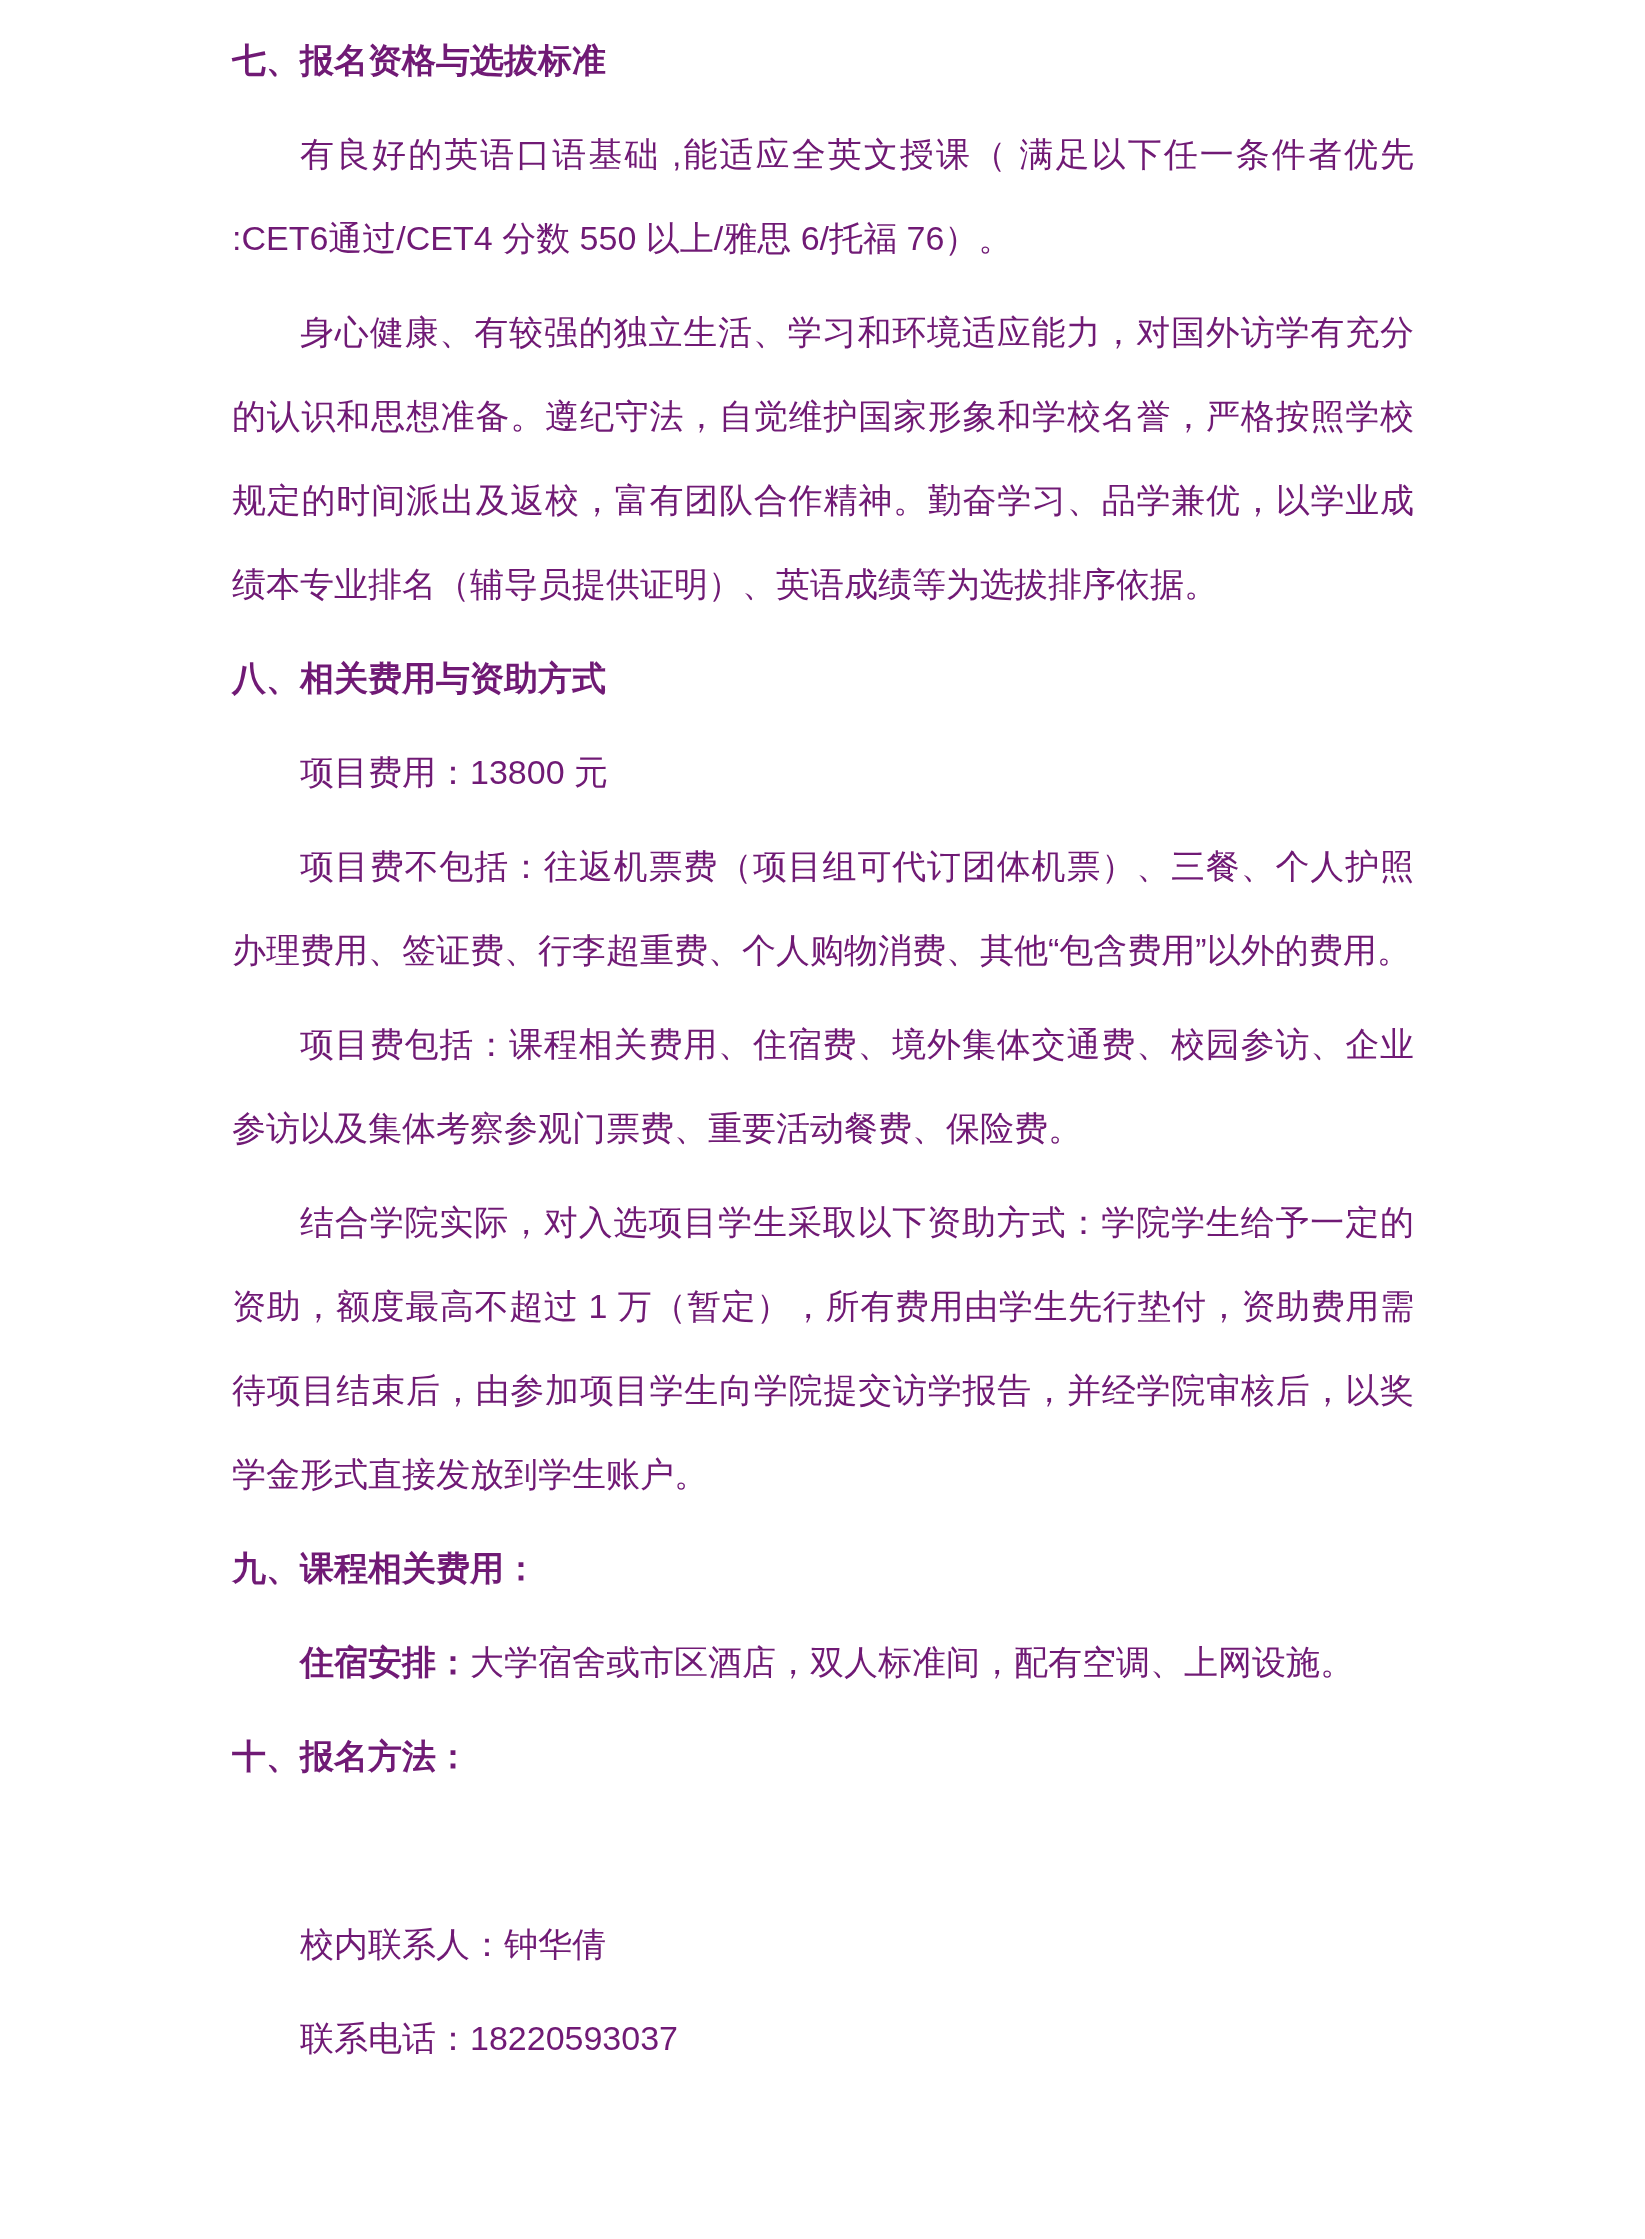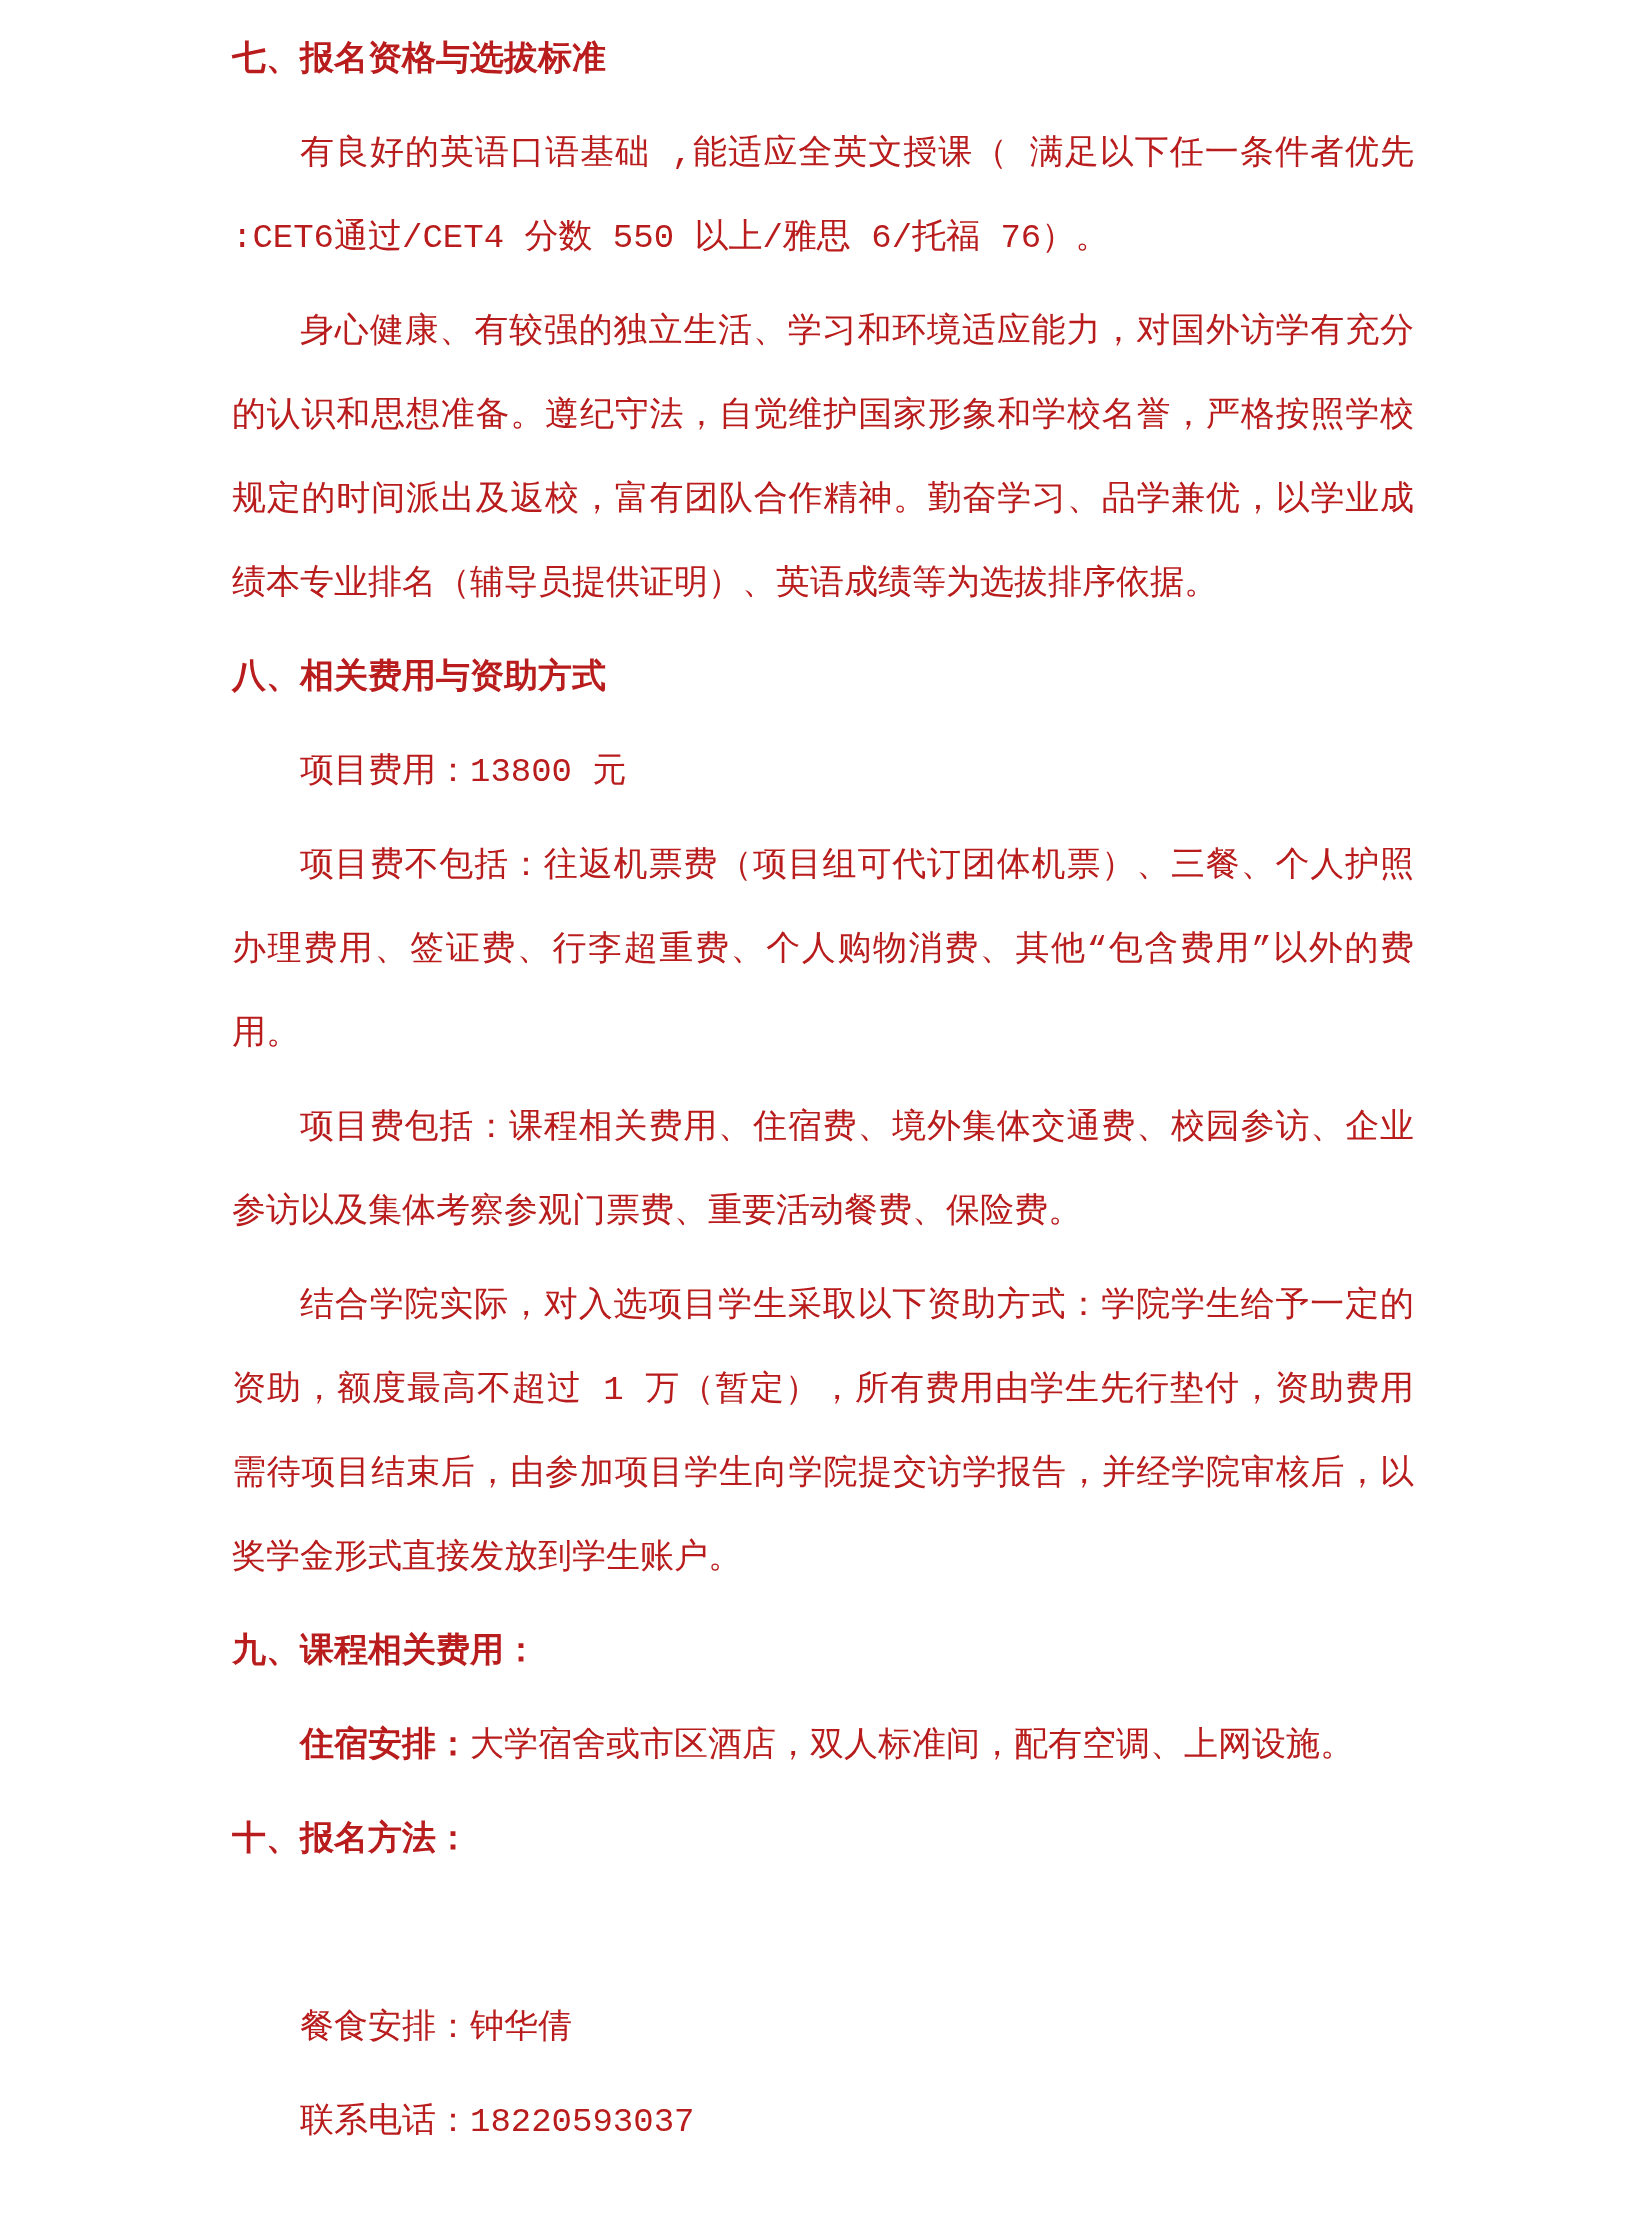--- a/index.html
+++ b/index.html
@@ -8,24 +8,24 @@
     background: #ffffff;
   }
   .page {
     position: relative;
     box-sizing: border-box;
     width: 1646px;
     height: 2240px;
     background: #ffffff;
     padding: 8px 232px 0 232px;
     overflow: hidden;
-    font-family: Liberation Mono, monospace;
+    font-family: Liberation Sans, sans-serif;
     font-size: 34px;
     line-height: 84px;
-    color: #b91c1c;
+    color: #701a75;
     text-align: justify;
   }
   .page h2 {
     font-size: 34px;
     font-weight: bold;
     margin: 10px 0 0 0;
     line-height: 84px;
     text-align: left;
   }
   .page p {
@@ -65,18 +65,18 @@
 
   <p>
     <b>住宿安排：</b><span>大学宿舍或市区酒店，双人标准间，配有空调、上网设施。</span>
   </p>
 
 
   <h2>十、报名方法：</h2>
 
   <div class="blank-line"></div>
 
-  <p>餐食安排：钟华倩</p>
+  <p>校内联系人：钟华倩</p>
 
   <p>联系电话：18220593037</p>
 
 </div>
 
 
 </body></html>

